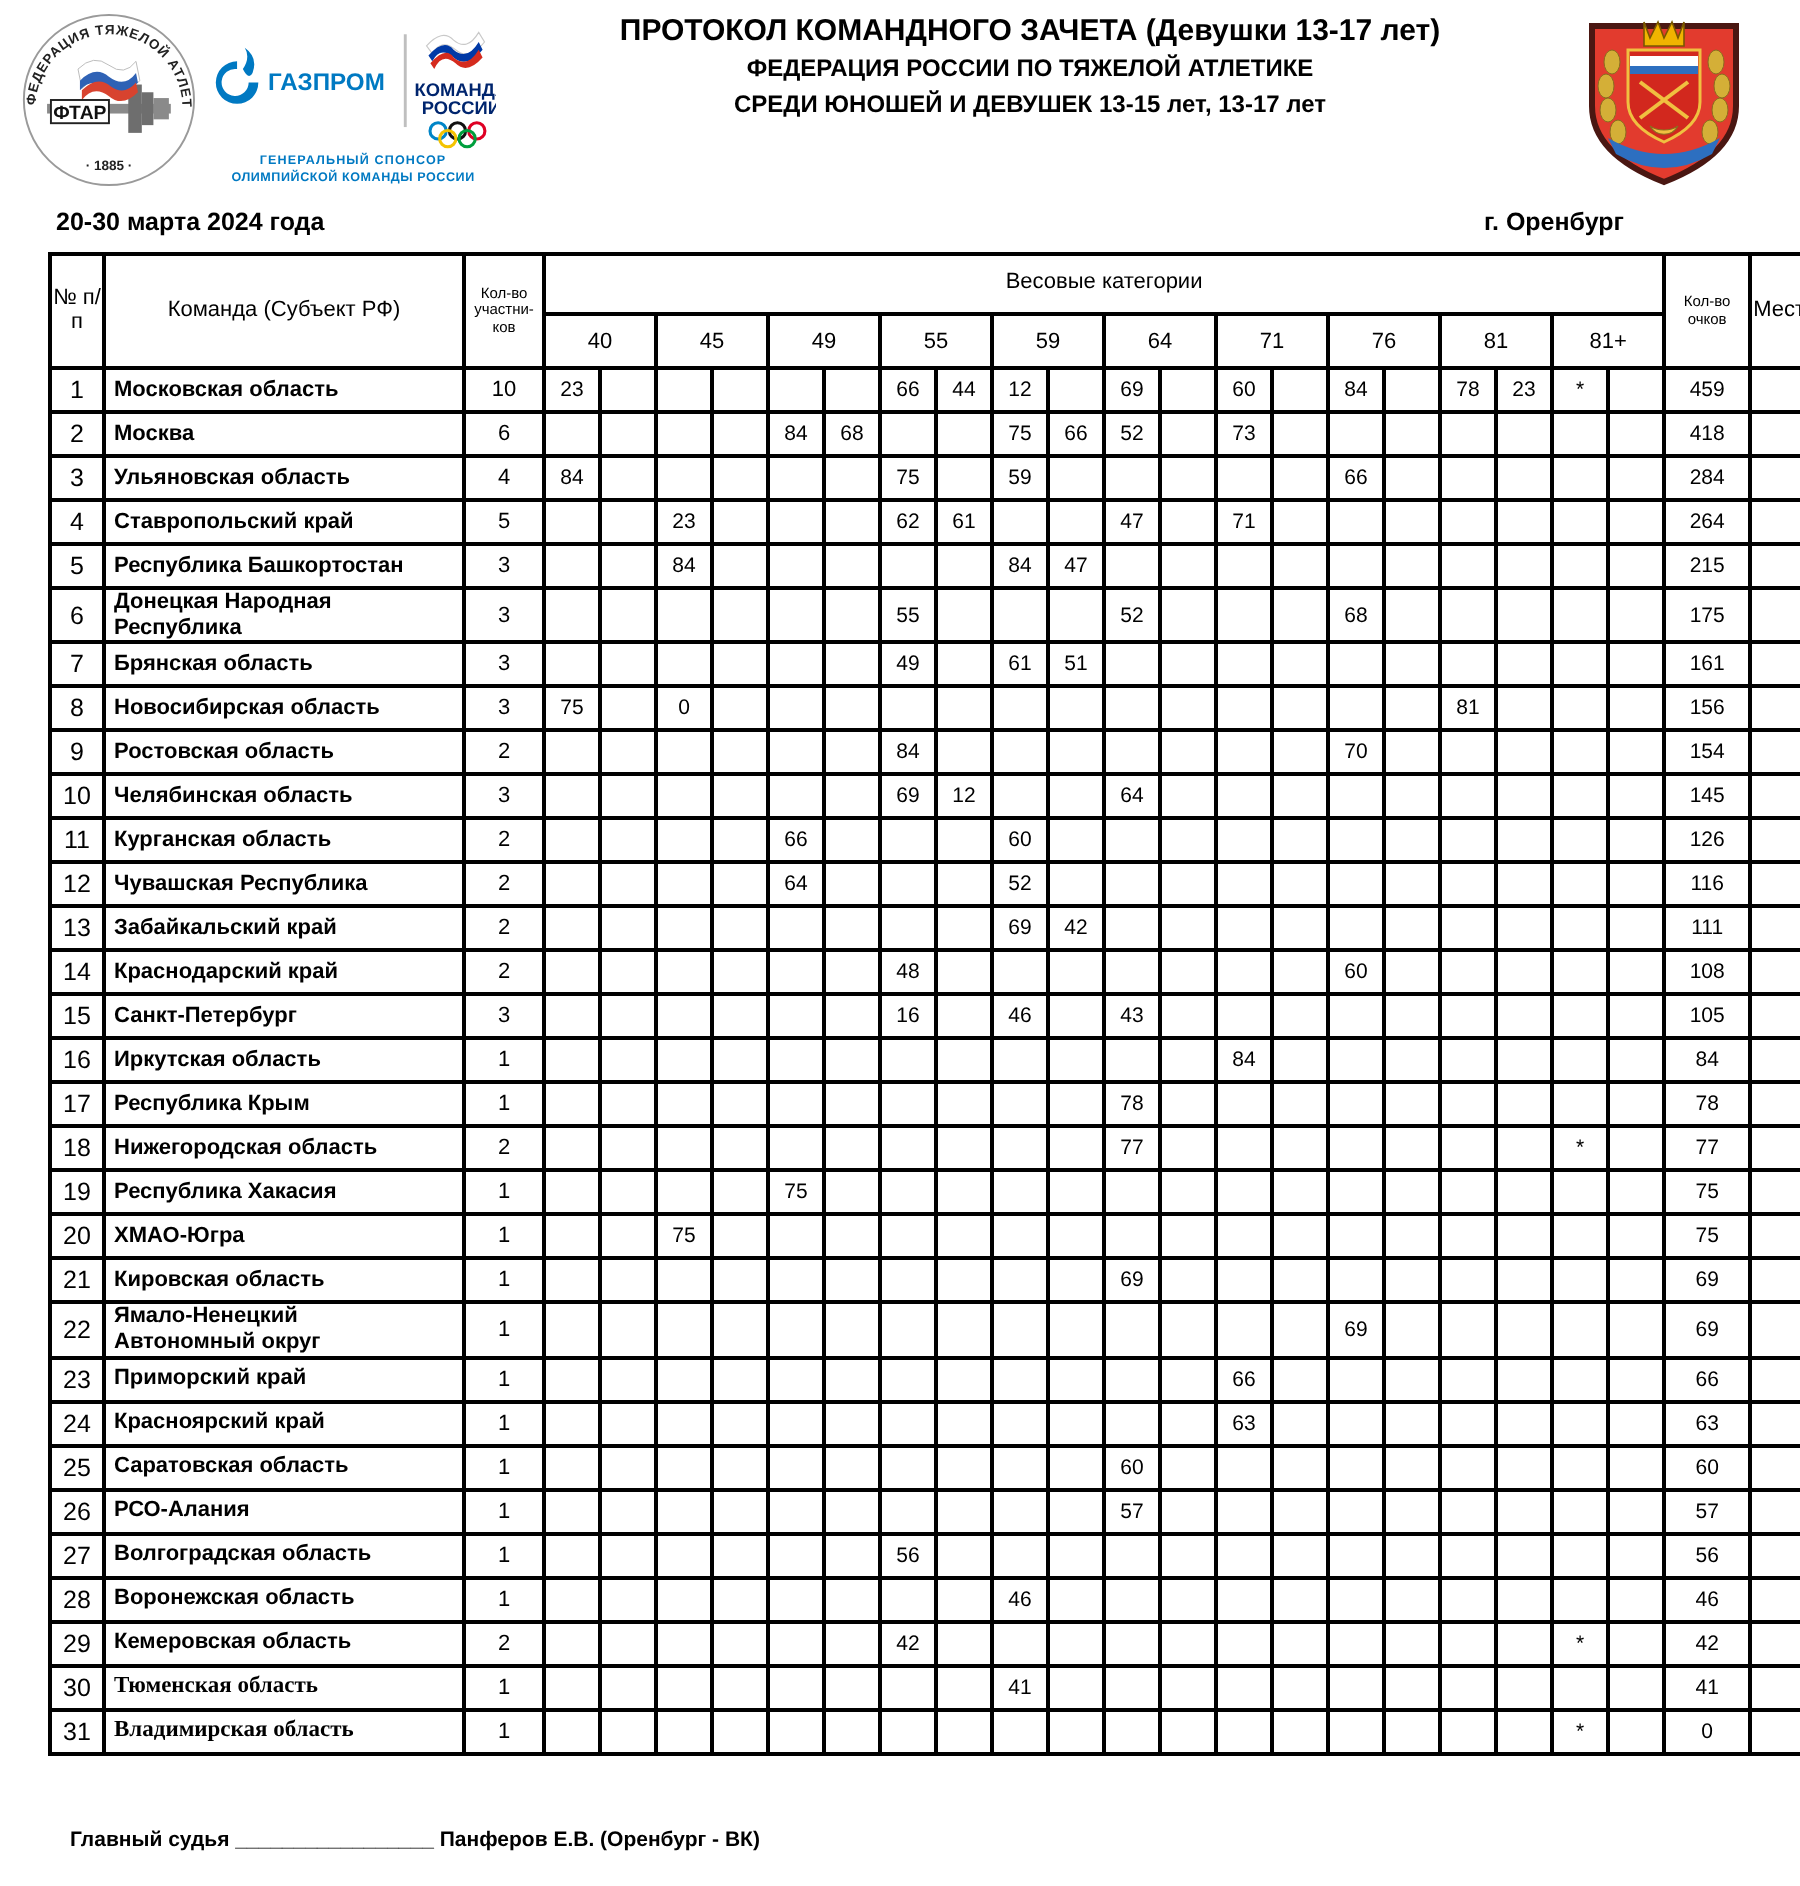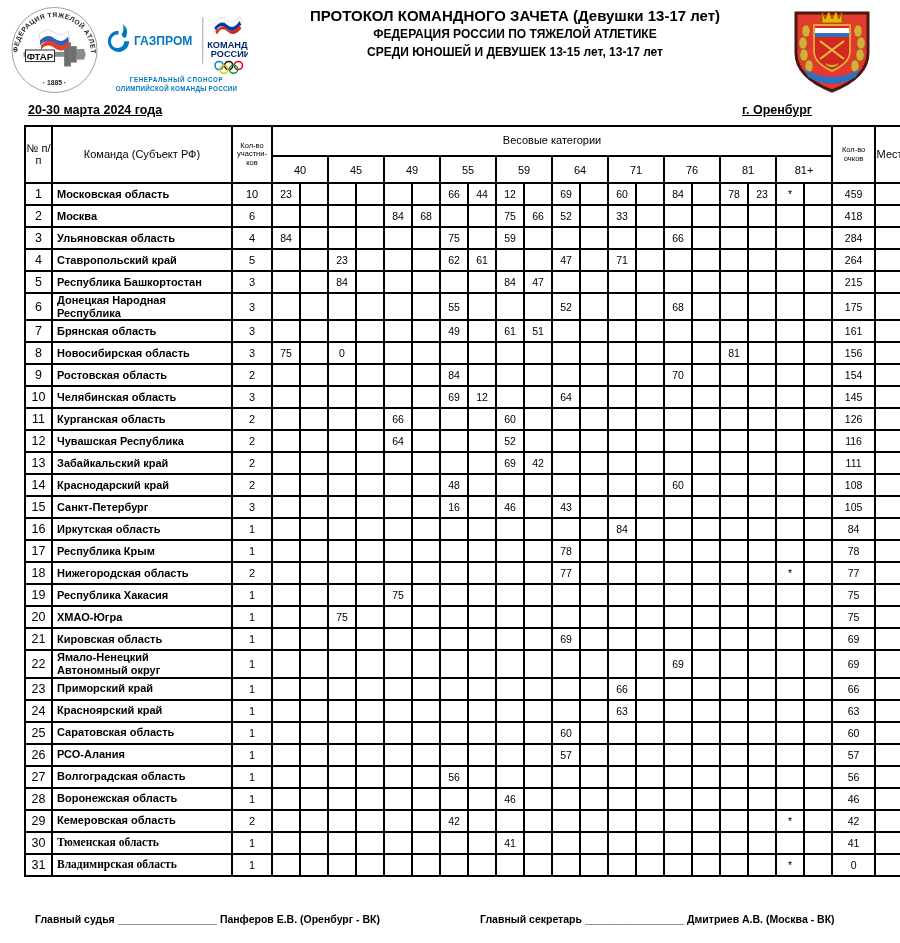--- a/index.html
+++ b/index.html
@@ -5,21 +5,21 @@
   html,body{margin:0;padding:0;background:#fff;}
   #page{position:relative;width:900px;height:943px;background:#fff;overflow:hidden;
         font-family:"Liberation Sans",sans-serif;color:#000;}
   
   .hdr{display:flex;align-items:flex-start;padding-top:4px;}
   .logos{width:248px;padding-left:10px;box-sizing:border-box;display:flex;align-items:flex-start;gap:6px;}
   .titles{flex:1;text-align:center;padding-top:2px;}
   .title{font-size:15px;font-weight:bold;line-height:1.35;}
   .subtitle{font-size:12px;font-weight:bold;line-height:1.45;}
   .arms{width:118px;padding-top:3px;}
-  .dateline{display:flex;justify-content:space-between;margin-top:2px;text-decoration:underline;}
+  .dateline{display:flex;justify-content:space-between;margin-top:2px;}
   .date{font-size:12.5px;font-weight:bold;margin-left:28px;}
   .city{font-size:12.5px;font-weight:bold;margin-right:88px;}
   
   #tblwrap{margin:8px 0 0 8px;padding-left:16px;}
   table{border-collapse:collapse;table-layout:fixed;width:885px;}
   th,td{border:2px solid #000;padding:0;text-align:center;vertical-align:middle;
         font-weight:normal;overflow:hidden;}
   thead tr.r1{height:30px;}
   thead tr.r2{height:27px;}
   tbody tr{height:22px;}
@@ -234,21 +234,21 @@
             <td class="c-w"></td>
             <td class="c-w"></td>
             <td class="c-w">84</td>
             <td class="c-w">68</td>
             <td class="c-w"></td>
             <td class="c-w"></td>
             <td class="c-w">75</td>
             <td class="c-w">66</td>
             <td class="c-w">52</td>
             <td class="c-w"></td>
-            <td class="c-w">33</td>
+            <td class="c-w">73</td>
             <td class="c-w"></td>
             <td class="c-w"></td>
             <td class="c-w"></td>
             <td class="c-w"></td>
             <td class="c-w"></td>
             <td class="c-w"></td>
             <td class="c-w"></td>
             <td class="c-pts">418</td>
             <td class="c-pts"></td>
           </tr>
@@ -1040,20 +1040,15 @@
         </tbody>
     </table>
   </div>
 
   <div class="foot">
     <div class="left">
       <span>Главный судья</span>
       <span class="sig-line">_________________</span>
       <span>Панферов Е.В. (Оренбург - ВК)</span>
     </div>
-    <div class="right">
-      <span>Главный секретарь</span>
-      <span class="sig-line">_________________</span>
-      <span>Дмитриев А.В. (Москва - ВК)</span>
-    </div>
   </div>
 
 </div>
 
 </body></html>

